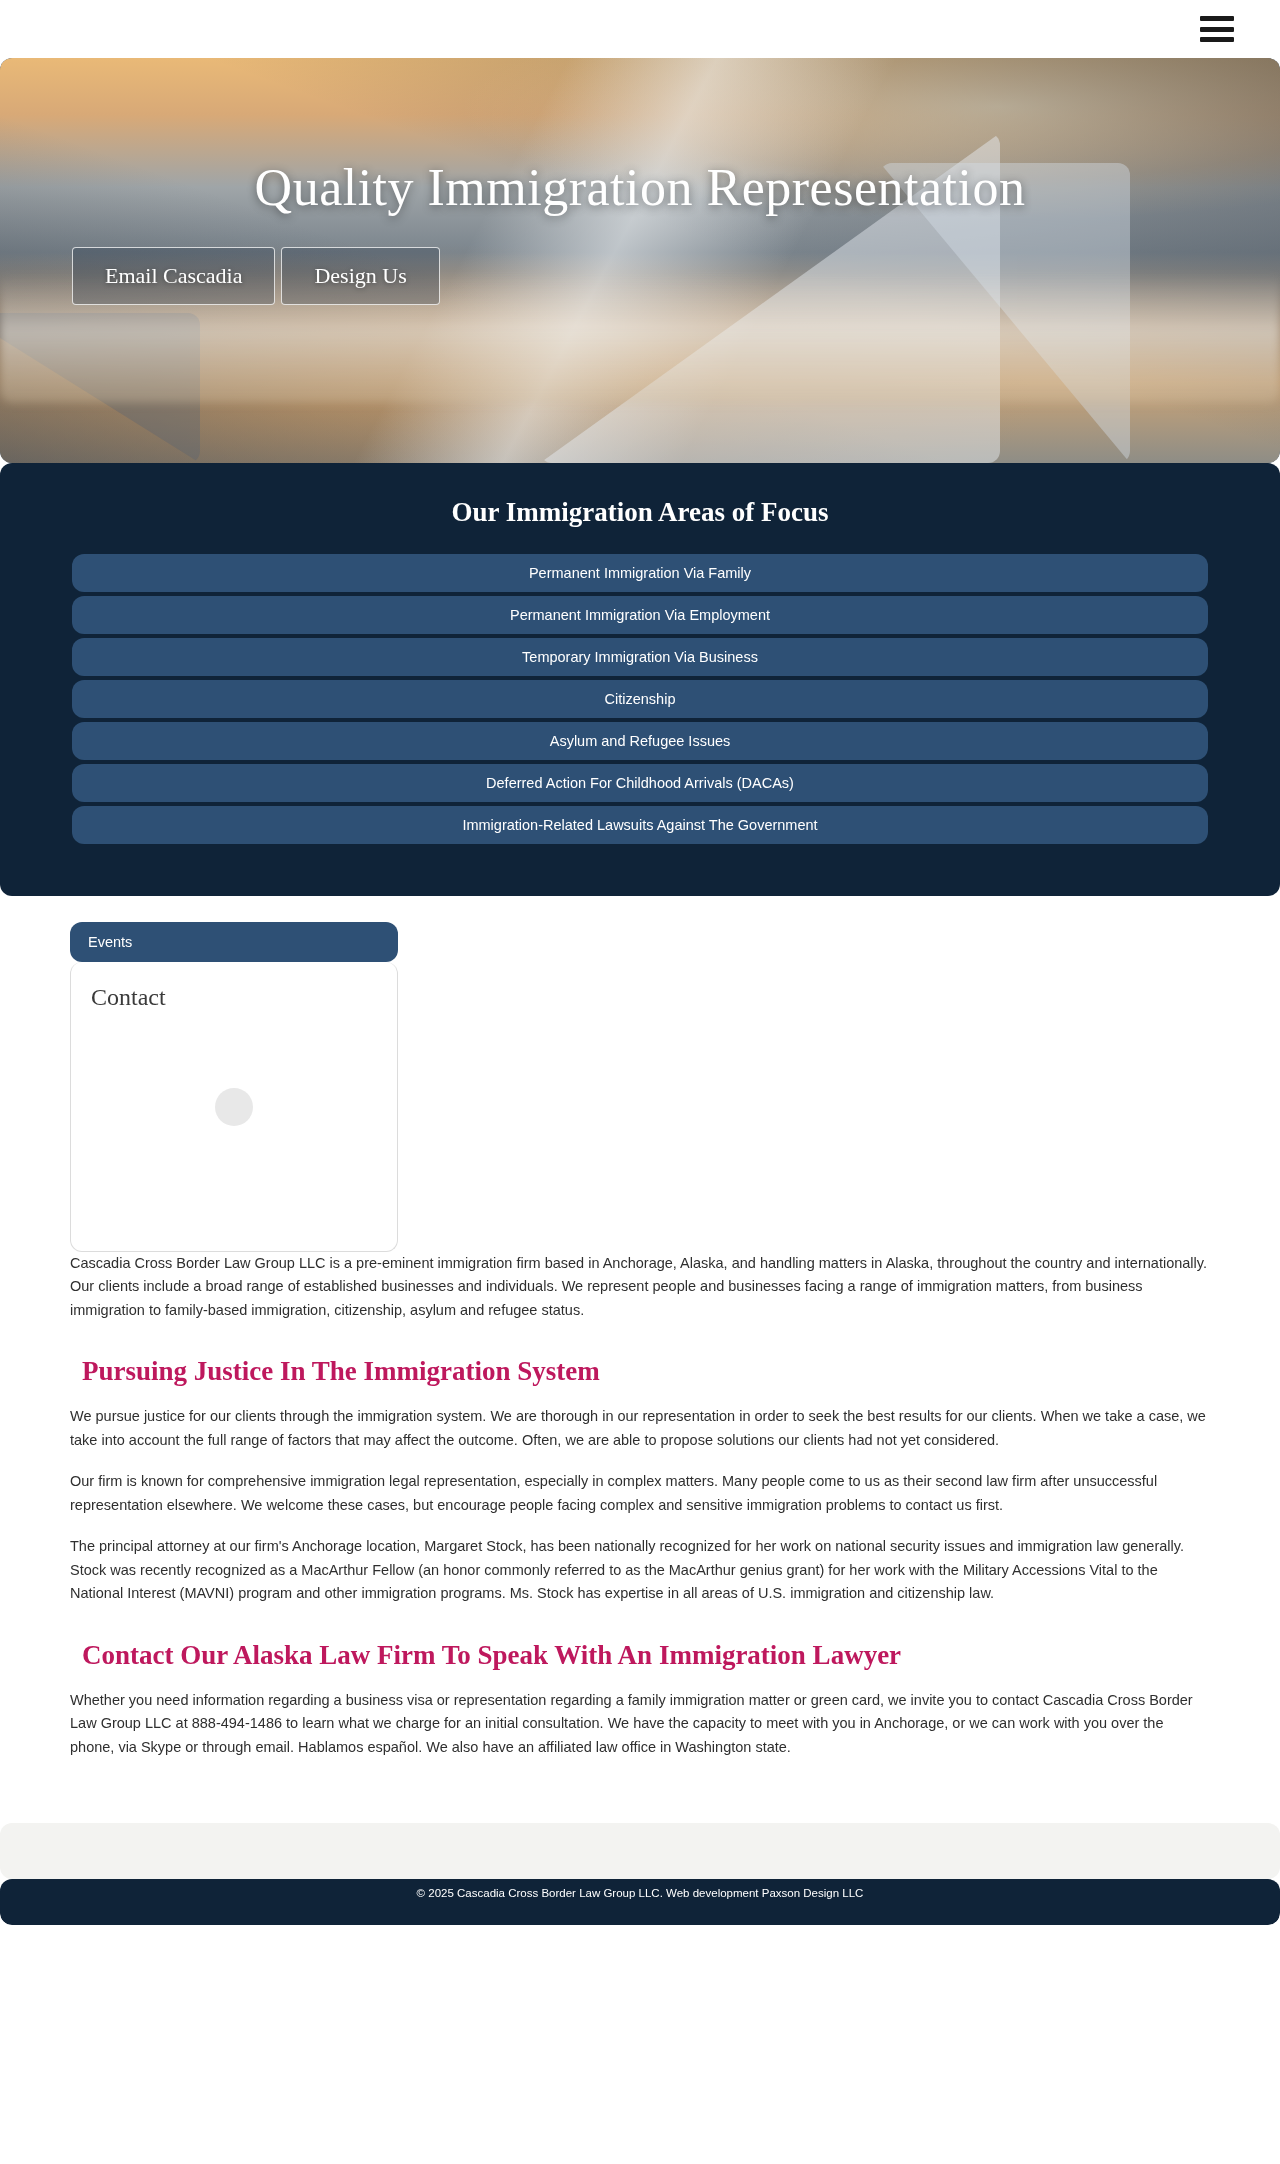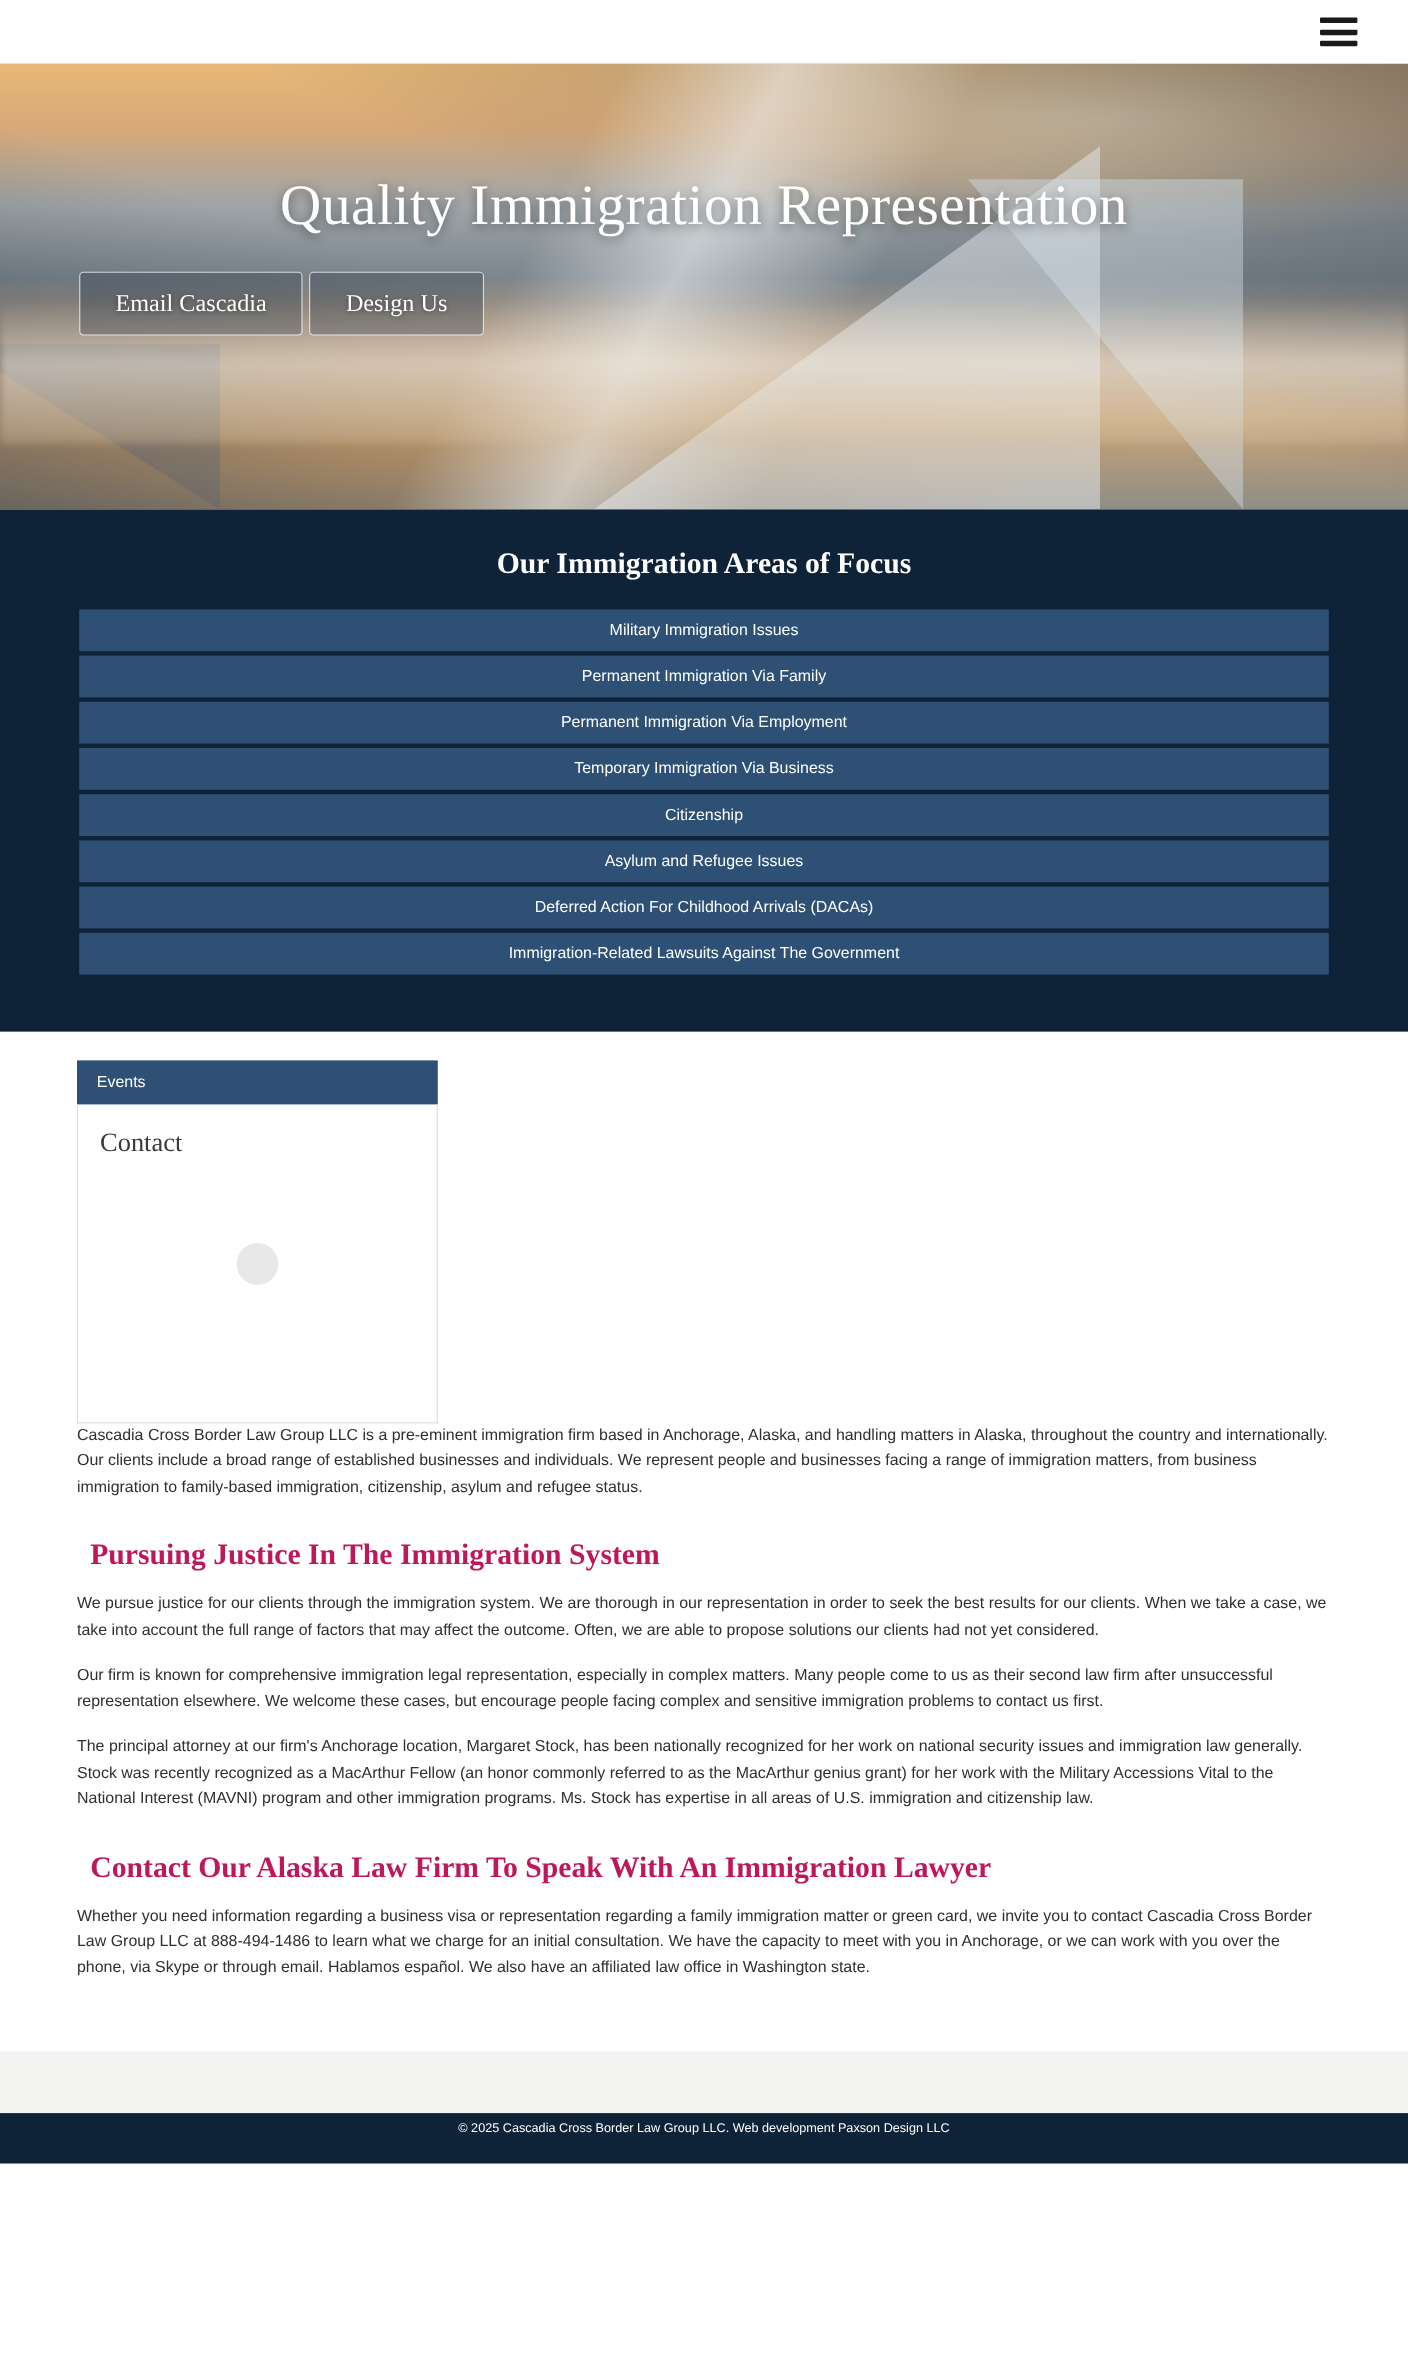--- a/index.html
+++ b/index.html
@@ -1,15 +1,15 @@
 <!DOCTYPE html>
 <html><head>
 <meta charset="utf-8">
 <style>
-  * { box-sizing: border-box; }
+  * { box-sizing: border-box; border-radius: 12px; }
   html, body { margin: 0; padding: 0; }
   body {
     width: 1280px;
     font-family: "Liberation Sans", sans-serif;
     background: #ffffff;
     color: #222;
   }
 
   
   .topbar {
@@ -246,21 +246,20 @@
     <div class="hero-buttons">
       <button class="hero-btn">Email Cascadia</button>
       <button class="hero-btn">Design Us</button>
     </div>
   </div>
 </div>
 
 <div class="focus">
   <h2 class="focus-title">Our Immigration Areas of Focus</h2>
   <div class="focus-list">
-    <div class="focus-item">Military Immigration Issues</div>
     <div class="focus-item">Permanent Immigration Via Family</div>
     <div class="focus-item">Permanent Immigration Via Employment</div>
     <div class="focus-item">Temporary Immigration Via Business</div>
     <div class="focus-item">Citizenship</div>
     <div class="focus-item">Asylum and Refugee Issues</div>
     <div class="focus-item">Deferred Action For Childhood Arrivals (DACAs)</div>
     <div class="focus-item">Immigration-Related Lawsuits Against The Government</div>
   </div>
 </div>
 

